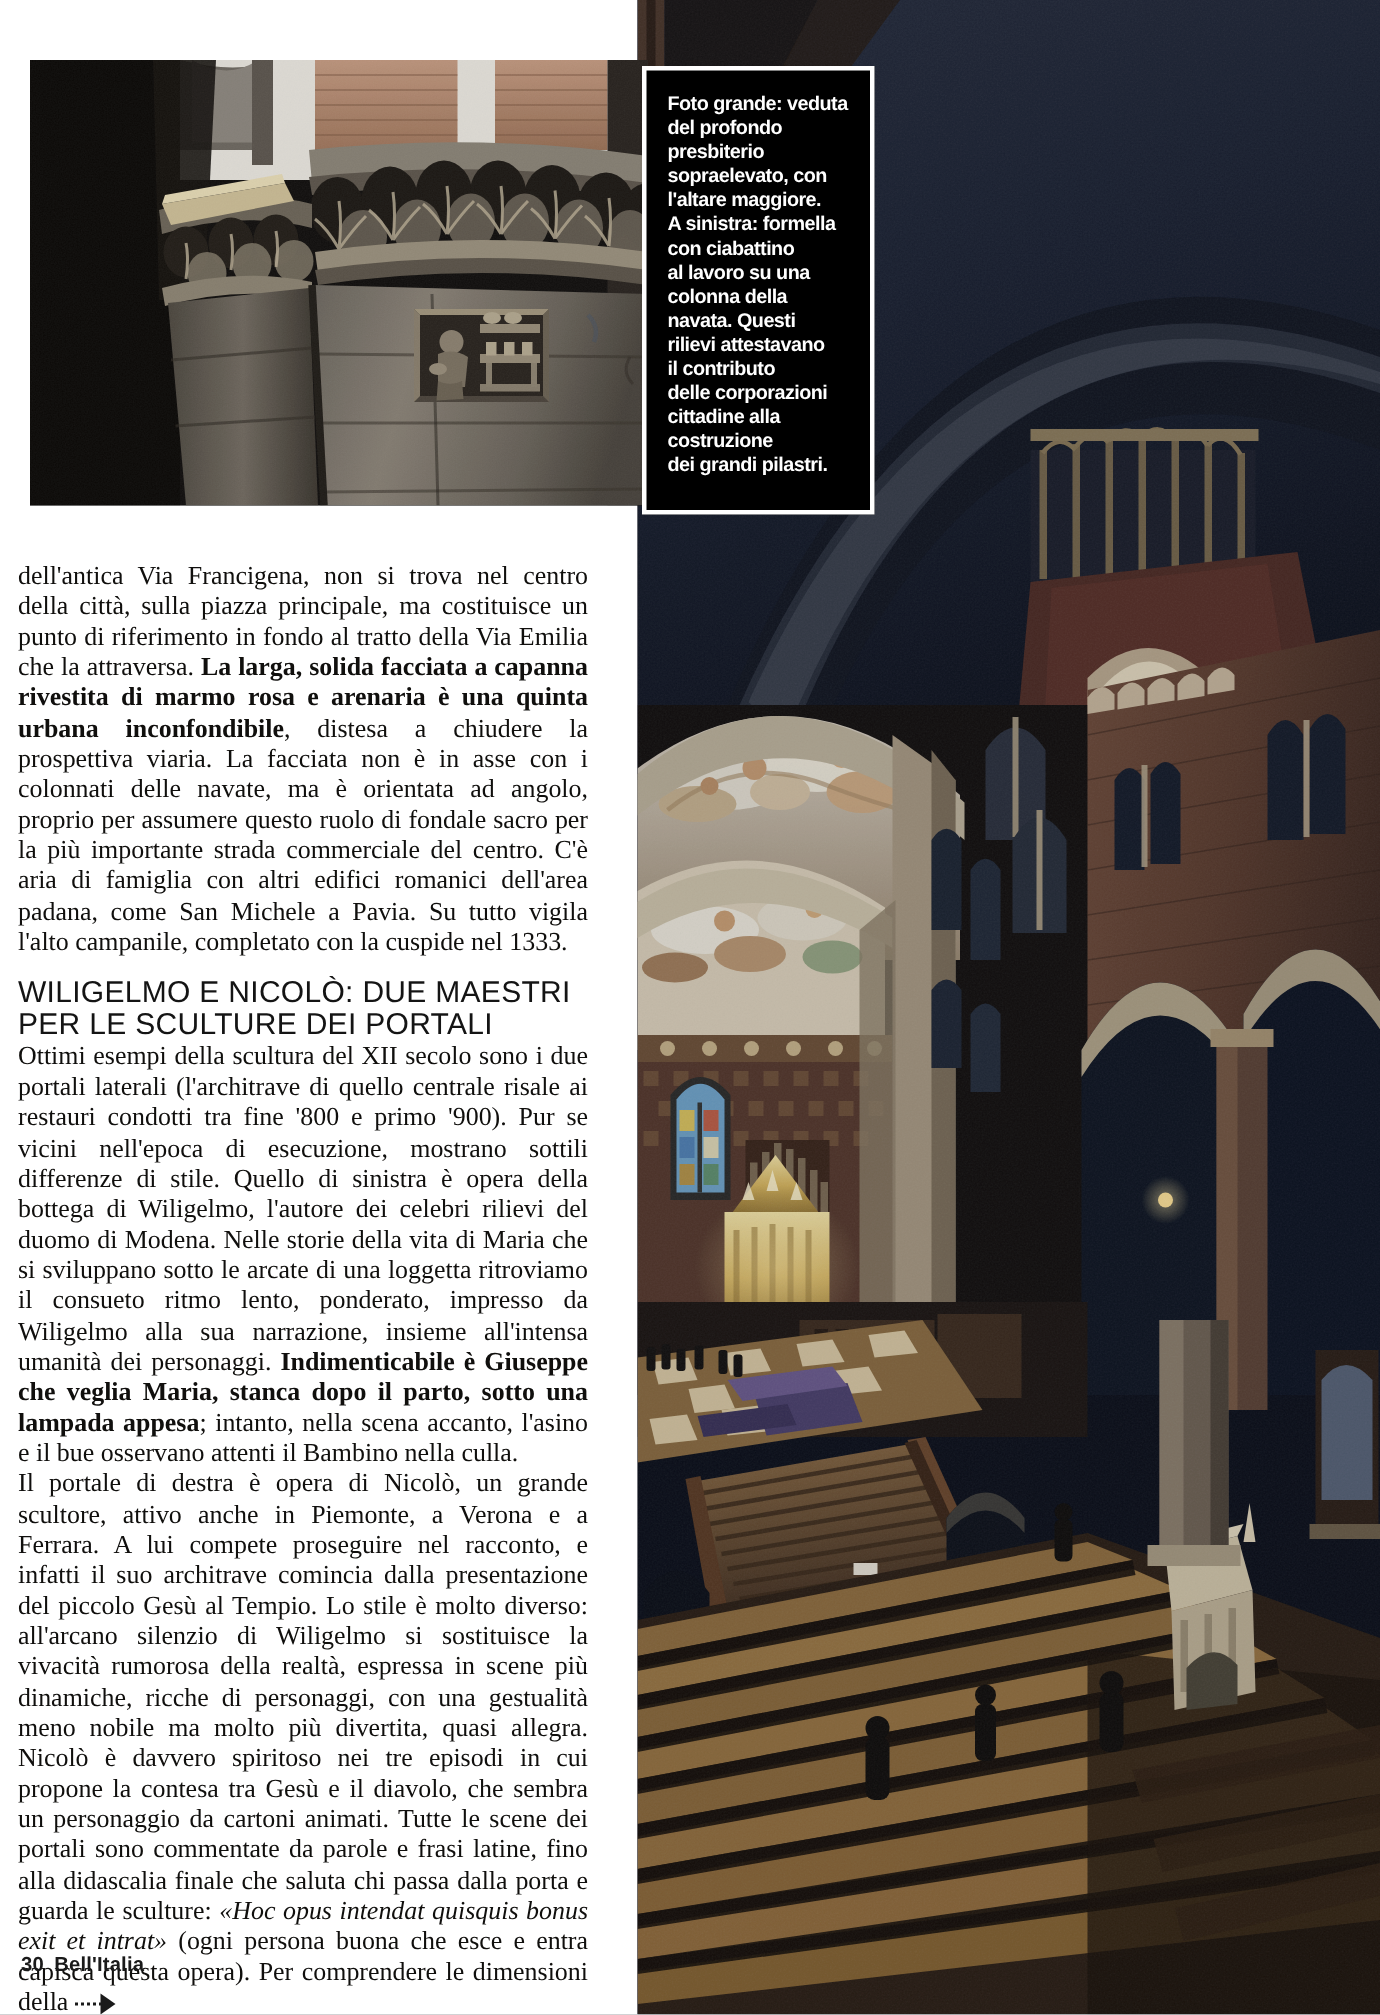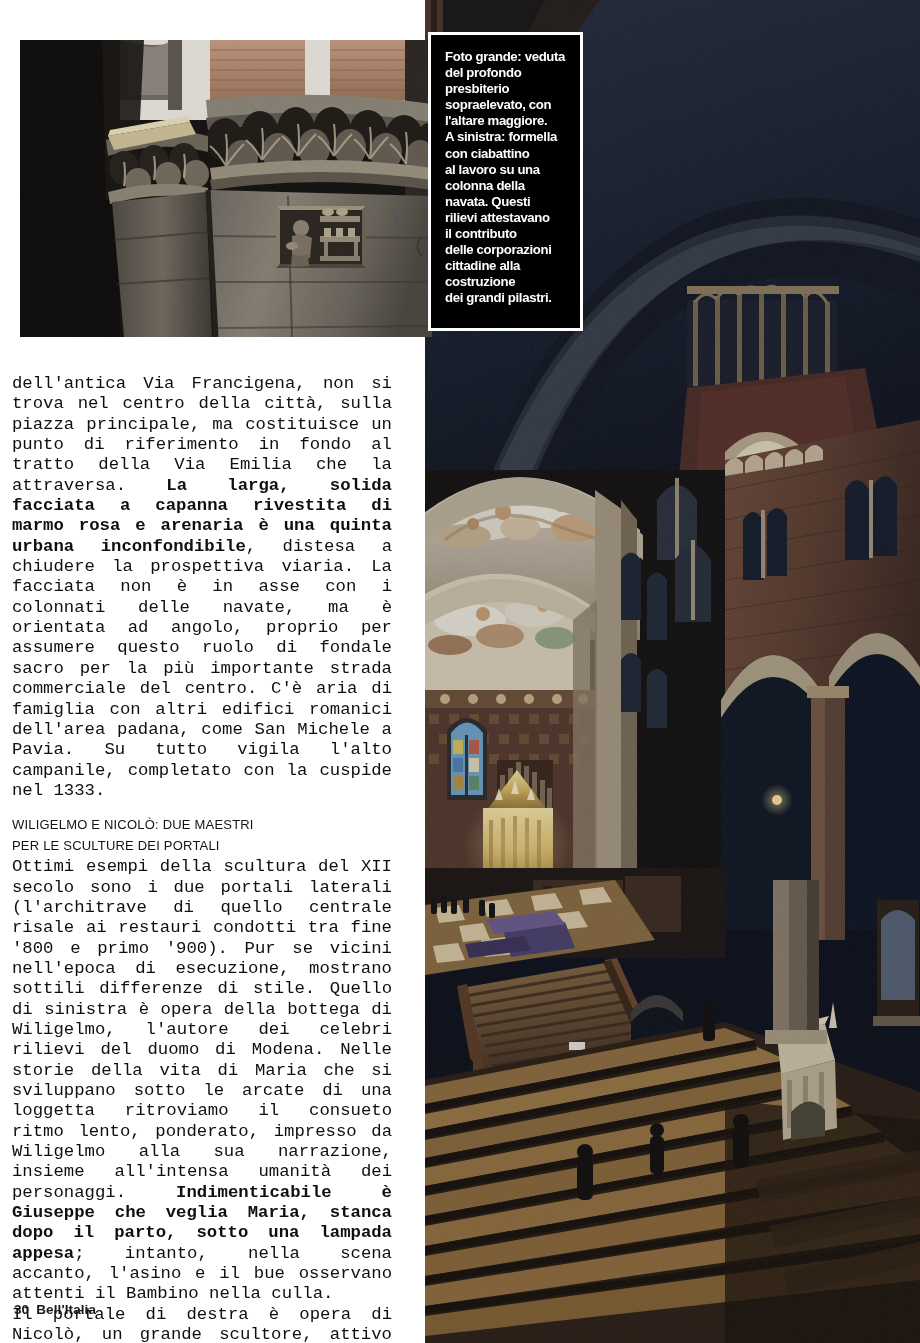--- a/index.html
+++ b/index.html
@@ -37,21 +37,21 @@
     height: 297px;
     overflow: hidden;
     background: #151210;
   }
   .capital-svg { display:block; width:100%; height:100%; }
 
   
   .caption-box {
     position: absolute;
     left: 428px;
-    top: 32px;
+    top: 44px;
     width: 155px;
     height: 299px;
     background: #000000;
     border: 3px solid #ffffff;
     box-sizing: border-box;
     padding: 14px 10px 8px 14px;
   }
   .caption-text {
     color: #ffffff;
     font-family: "Liberation Sans", sans-serif;
@@ -65,36 +65,36 @@
 
   
   .text-col {
     position: absolute;
     left: 12px;
     top: 374px;
     width: 380px;
   }
   .body-par {
     margin: 0;
-    font-family: Liberation Mono, monospace;
+    font-family: Liberation Serif, serif;
     font-size: 17.3px;
     line-height: 20.35px;
     text-align: justify;
     color: #100f0d;
     hyphens: manual;
   }
   .body-par + .body-par { margin-top: 0; }
   .body-par b { font-weight: bold; }
   .body-par i { font-style: italic; }
 
   .section-head {
     margin: 14px 0 1px 0;
     font-family: "Liberation Sans", sans-serif;
     font-weight: normal;
-    font-size: 13px;
+    font-size: 20px;
     line-height: 20.5px;
     letter-spacing: 0.2px;
     color: #141414;
     white-space: pre-line;
   }
 
   .cont-arrow {
     display: inline-block;
     white-space: nowrap;
     margin-left: 4px;

